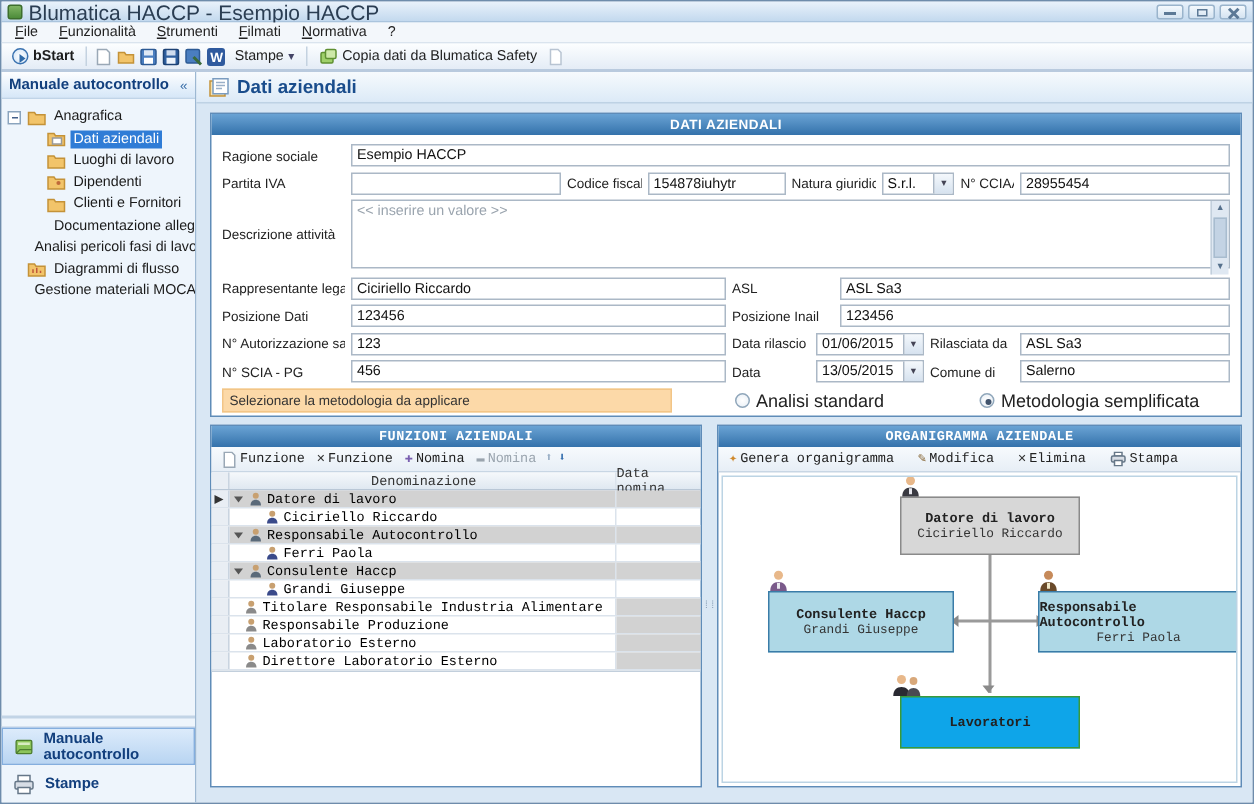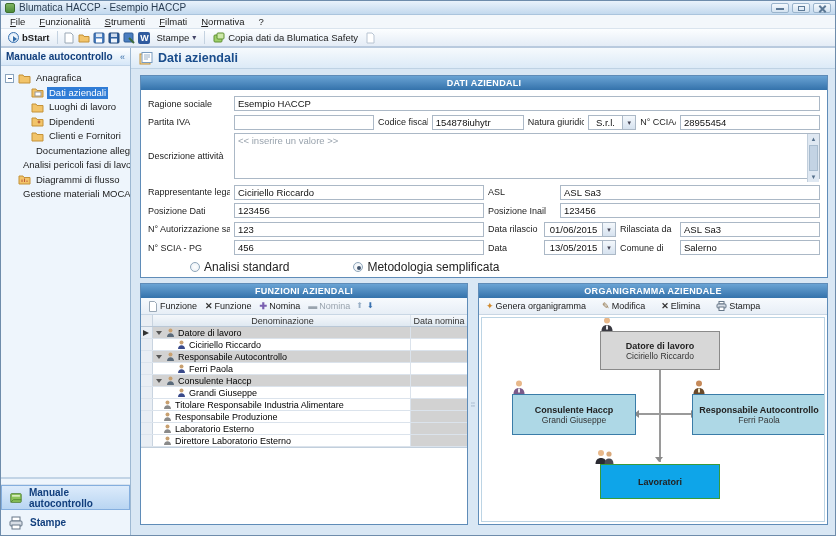--- a/index.html
+++ b/index.html
@@ -6,21 +6,21 @@
   html,body { background:#9eb6cf; }
   body { font-family: "Liberation Sans", sans-serif; }
   .app { width:836px; height:536px; display:flex; flex-direction:column;
          border:1px solid #6e8cab; background:#e8f0f9; overflow:hidden; }
 
   
   .titlebar { height:14px; display:flex; align-items:center; padding:0 4px;
     background:linear-gradient(#e9f2fb,#c3d9ee); border-bottom:1px solid #aac4dd;
     font-size:9px; color:#2a3d52; }
   .app-icon { width:10px; height:10px; margin-right:4px; background:linear-gradient(#7fb463,#4d8c3a); border:1px solid #3d6e2d; border-radius:2px; }
-  .title-text { flex:1; font-size:10px; }
+  .title-text { flex:1; font-size:14px; }
   .win-controls { display:flex; gap:3px; }
   .win-btn { width:18px; height:10px; border:1px solid #9ab4cc; border-radius:2px;
     background:linear-gradient(#f4f9fd,#d4e3f1); position:relative; }
   .win-btn i { position:absolute; }
   .win-min i { left:4px; bottom:2px; width:8px; height:2px; background:#5c7996; }
   .win-max i { left:5px; top:2px; width:7px; height:5px; border:1px solid #5c7996; }
   .win-close i.a { left:4px; top:4px; width:9px; height:2px; background:#5c7996; transform:rotate(45deg); }
   .win-close i.b { left:4px; top:4px; width:9px; height:2px; background:#5c7996; transform:rotate(-45deg); }
 
   
@@ -80,41 +80,41 @@
 
   
   .dati { height:203px; }
   .dati-body { flex:1; padding:6px 7px 4px 7px; display:flex; flex-direction:column; gap:3.5px; }
   .frow { display:flex; align-items:center; gap:4px; height:15px; }
   .lbl { font-size:9px; color:#222; white-space:nowrap; overflow:hidden; }
   .lbl.w-main { width:82px; flex:none; }
   .inp { height:15px; border:1px solid #abb8c6; background:#fff; font-size:9.5px;
     font-family:"Liberation Sans",sans-serif; padding:0 3px; color:#111; outline:none; }
   .combo { height:15px; border:1px solid #abb8c6; background:#fff; display:flex; align-items:center; }
-  .combo .val { flex:1; font-size:9.5px; padding:0 3px; color:#111; white-space:nowrap;text-align:center; }
+  .combo .val { flex:1; font-size:9.5px; padding:0 3px; color:#111; white-space:nowrap; }
   .combo .btn { width:13px; height:13px; background:linear-gradient(#f4f8fc,#d6e2ef);
     border-left:1px solid #abb8c6; font-size:7px; color:#445; text-align:center; line-height:13px; }
   .ta-wrap { position:relative; flex:1; }
   .ta { width:100%; height:46px; border:1px solid #abb8c6; resize:none; font-size:9.5px;
     font-family:"Liberation Sans",sans-serif; padding:1px 14px 1px 3px; color:#111; outline:none; }
   .ta::placeholder { color:#9aa4ae; }
   .fake-scroll { position:absolute; right:1px; top:1px; bottom:1px; width:12px;
     background:#dfe8f2; border-left:1px solid #c2cfdc; display:flex; flex-direction:column; justify-content:space-between; }
   .fs-arrow { height:10px; font-size:6px; color:#55708c; text-align:center; line-height:10px; }
   .fs-thumb { position:absolute; left:1px; right:1px; top:11px; bottom:11px; background:#c3d3e4; border:1px solid #a8bccf; }
   .orange-box { width:300px; height:16px; background:#fcd9a8; border:1px solid #f2c587;
     font-size:9px; color:#333; display:flex; align-items:center; padding:0 4px; }
   .radio-opt { display:flex; align-items:center; gap:4px; font-size:12px; color:#222; }
   .radio { width:10px; height:10px; border-radius:50%; border:1px solid #8fa6ba;
     background:radial-gradient(#fff,#e7eef5); position:relative; }
   .radio.on::after { content:""; position:absolute; left:2.5px; top:2.5px; width:4px; height:4px;
     border-radius:50%; background:#41546d; }
 
   
-  .bottom-row { flex:1; display:flex; min-height:0; }
+  .bottom-row { flex:1; display:flex; min-height:0;font-family:Liberation Mono, monospace; }
   .funzioni { width:328px; flex:none; }
   .splitter { width:10px; display:flex; align-items:center; justify-content:center; color:#8aa0b8; font-size:7px; letter-spacing:0; }
   .organigramma { flex:1; min-width:0; }
   .mini-toolbar { height:17px; display:flex; align-items:center; gap:4px; padding:0 5px;
     background:linear-gradient(#f7fafd,#e7eef6); border-bottom:1px solid #c8d6e4; font-size:9px; color:#222; }
   .mini-btn { display:flex; align-items:center; gap:2px; padding:0 2px; }
   .mini-btn.disabled { color:#9aa4ae; }
   .glyph { font-size:9px; line-height:10px; }
   .g-x { color:#333; font-weight:bold; }
   .g-plus { color:#7a5fb0; font-weight:bold; }
@@ -421,20 +421,21 @@
               <span class="lbl" style="width:52px">Data</span>
               <div class="combo" style="width:72px">
                 <span class="val">13/05/2015</span>
                 <span class="btn">▾</span>
               </div>
               <span class="lbl" style="width:56px">Comune di</span>
               <input class="inp" style="flex: 1 1 0%;" value="Salerno">
             </div>
 
             <div class="frow" style="height:17px; gap:0;">
+              <div class="orange-box">Selezionare la metodologia da applicare</div>
               <div class="radio-opt" style="margin-left:42px">
                 <span class="radio"></span>
                 <span>Analisi standard</span>
               </div>
               <div class="radio-opt" style="margin-left:64px">
                 <span class="radio on"></span>
                 <span>Metodologia semplificata</span>
               </div>
             </div>
 

